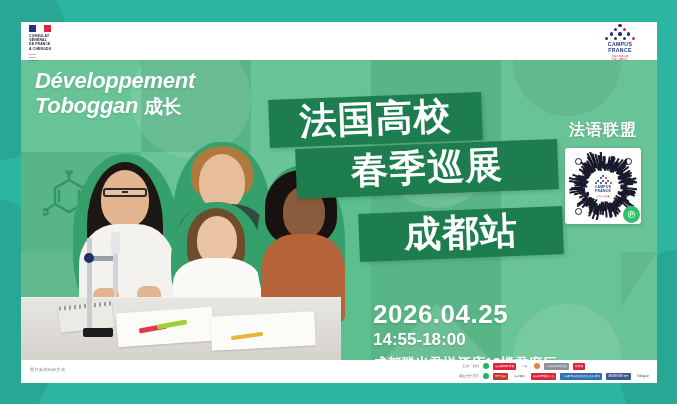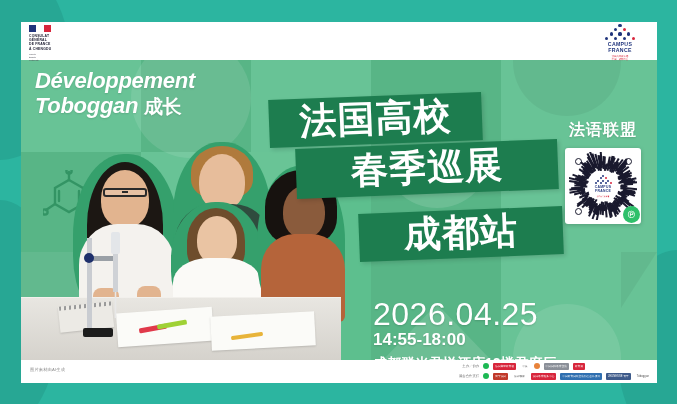--- a/index.html
+++ b/index.html
@@ -216,21 +216,21 @@
   #qr-wechat {
     position: absolute; right: 1px; bottom: 1px;
     width: 17px; height: 17px; border-radius: 50%;
     background: #2ec06a; color: #fff;
     display: flex; align-items: center; justify-content: center;
     font-size: 10px; font-weight: 700;
   }
 
   
   #event-info { position: absolute; left: 352px; top: 240px; z-index: 24; color: #ffffff; }
-  #ev-date { font-size: 32px; font-weight: 400; letter-spacing: .5px; line-height: 28px;
+  #ev-date { font-size: 26px; font-weight: 700; letter-spacing: .5px; line-height: 28px;
              text-shadow: 0 1px 2px rgba(0,0,0,.15); }
   #ev-time { font-size: 17px; font-weight: 700; line-height: 22px; margin-top: 1px;
              text-shadow: 0 1px 2px rgba(0,0,0,.15); }
   #ev-venue { font-size: 14px; font-weight: 700; line-height: 20px; margin-top: 2px;
               text-shadow: 0 1px 2px rgba(0,0,0,.15); }
 
   
   #footer {
     position: absolute; left: 0; bottom: 0;
     width: 100%; height: 23px;

